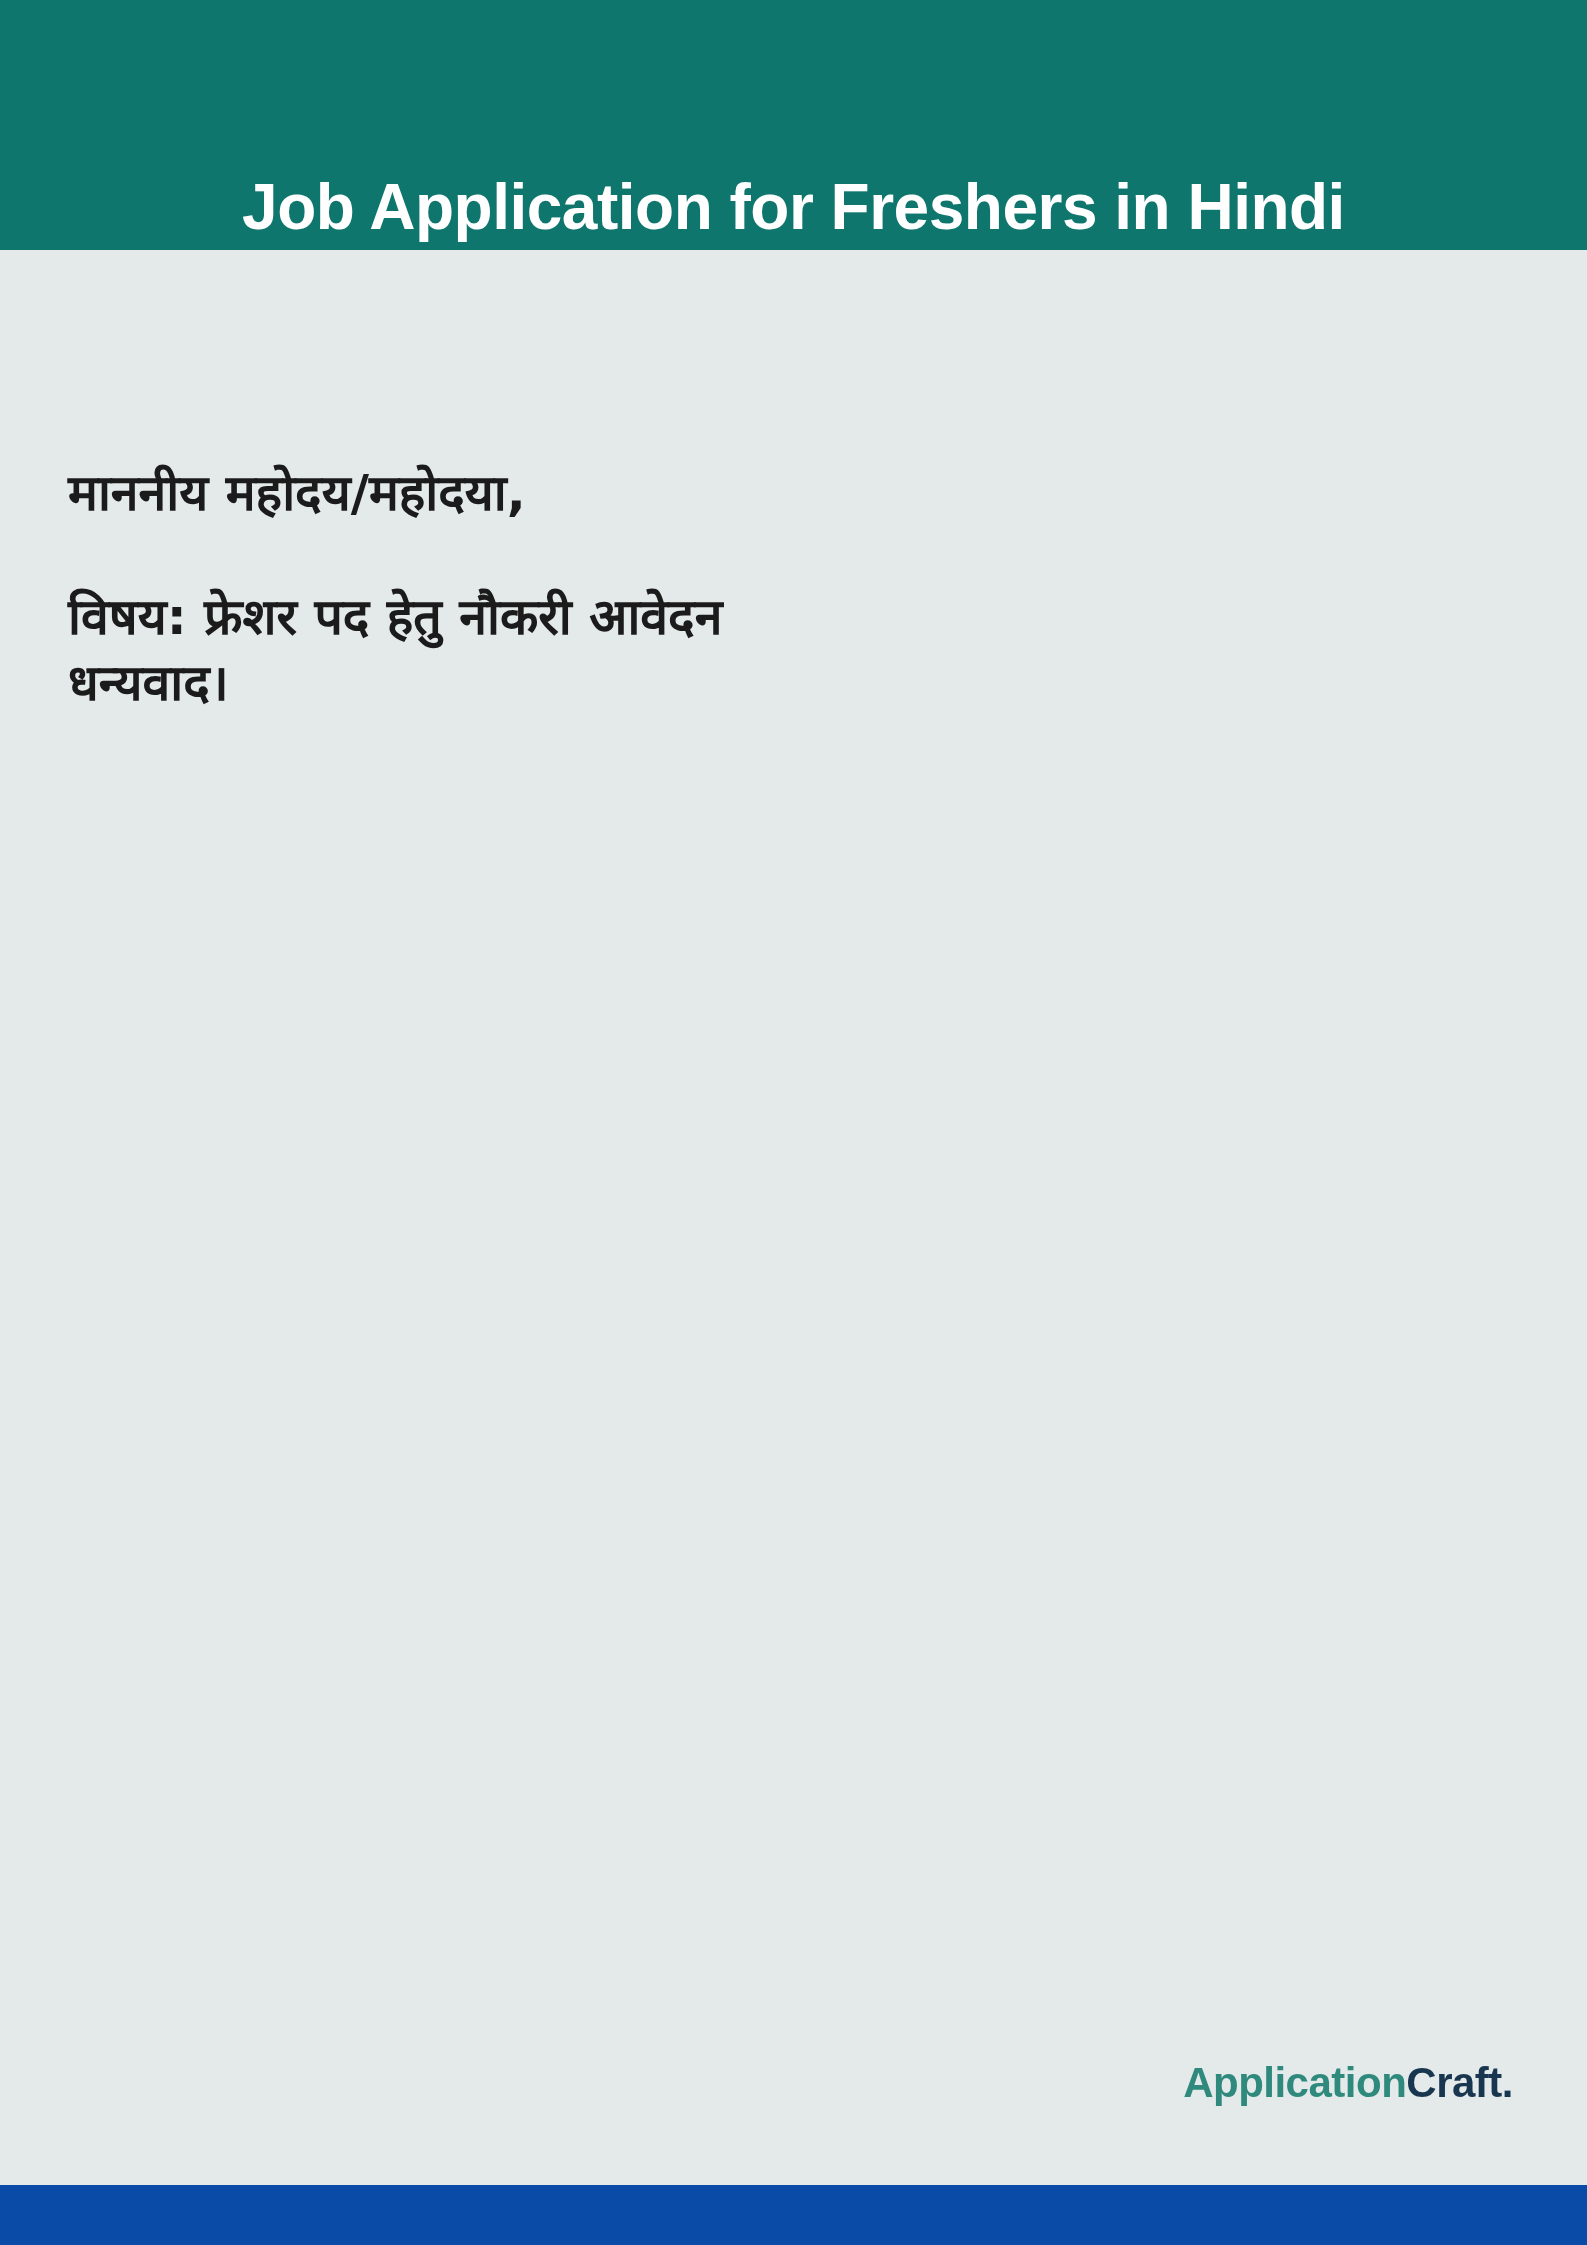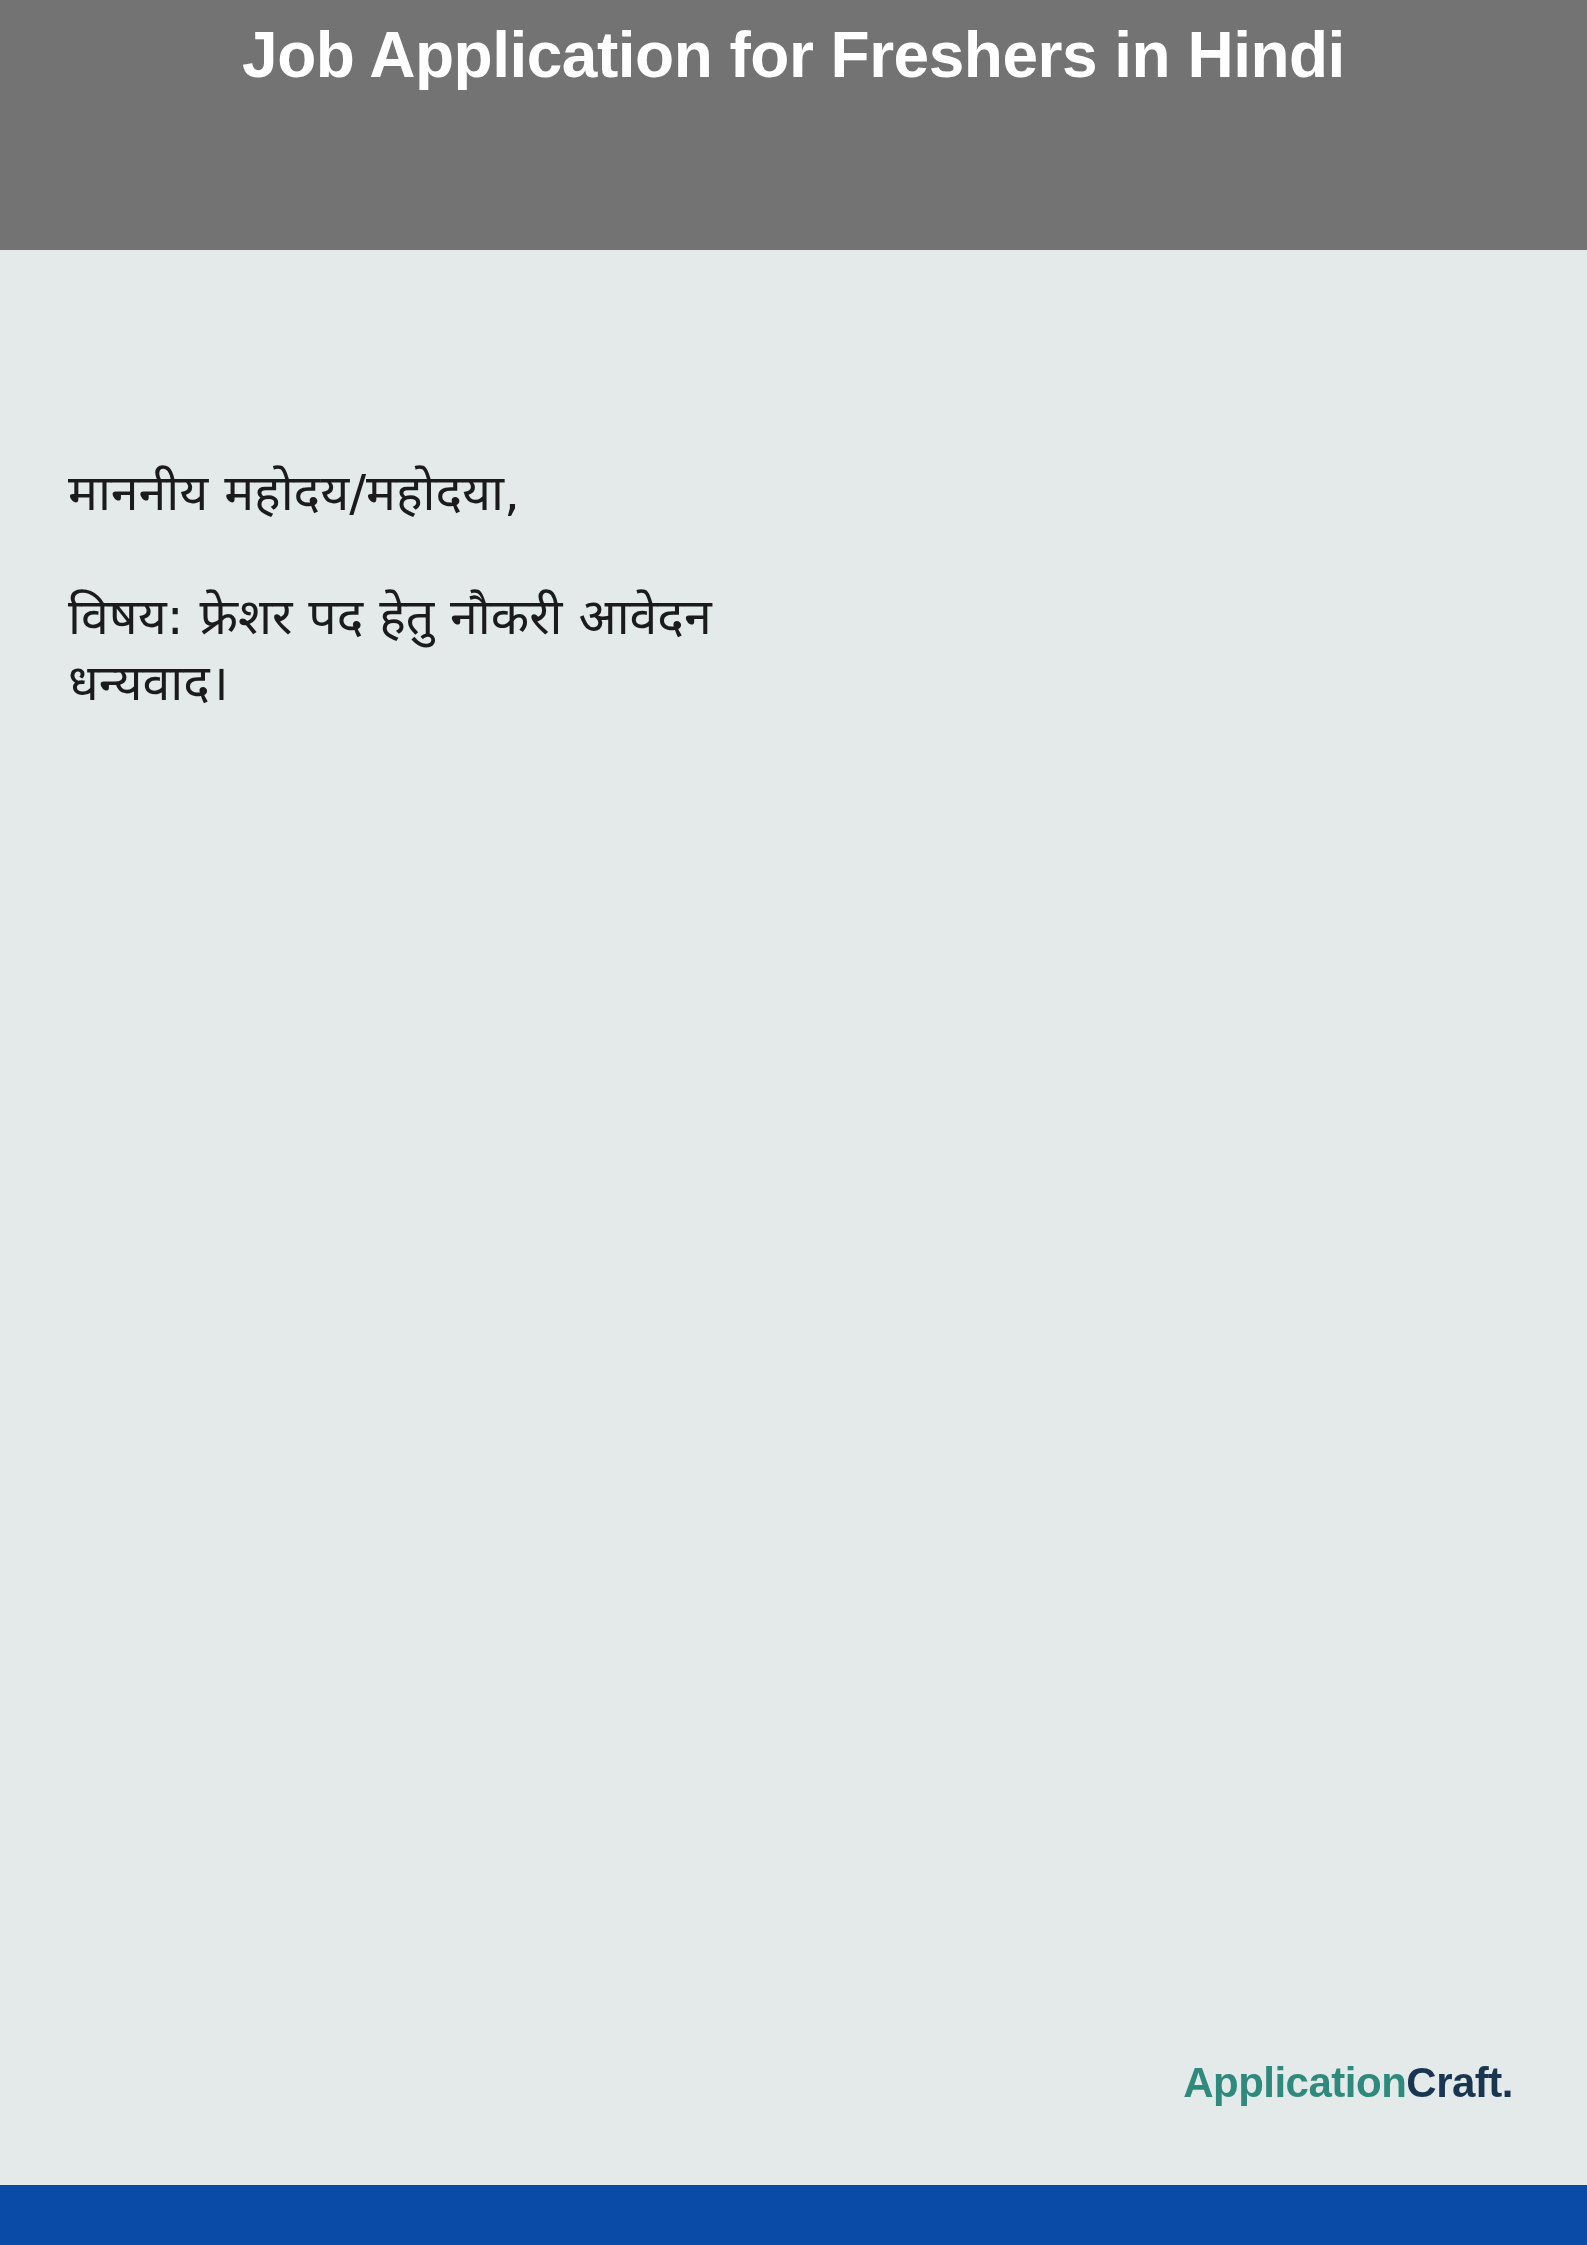--- a/index.html
+++ b/index.html
@@ -15,27 +15,27 @@
   }
   .page {
     position: relative;
     width: 1587px;
     height: 2245px;
     background: #e4eaea;
     display: flex;
     flex-direction: column;
   }
   .header-bar {
-    background: #737373;
+    background: #0f766e;
     height: 250px;
     min-height: 250px;
     display: flex;
-    align-items: flex-start;
+    align-items: flex-end;
     justify-content: center;
-    padding: 16px 120px;
+    padding: 4px 120px;
     box-sizing: border-box;
   }
   .header-title {
     color: #ffffff;
     font-size: 64px;
     font-weight: bold;
     text-align: center;
     line-height: 1.22;
     letter-spacing: -0.5px;
   }
@@ -43,21 +43,21 @@
     flex: 1;
     position: relative;
     padding: 210px 68px 0 68px;
     box-sizing: border-box;
   }
   .letter {
     font-size: 50px;
     line-height: 1.32;
     color: #1b1b1b;
     font-family: "DejaVu Sans", "Liberation Sans", sans-serif;
-    font-weight: 400;
+    font-weight: 700;
   }
   .para {
     margin: 0 0 58px 0;
     white-space: pre-wrap;
   }
   .para.tight {
     margin-bottom: 0;
   }
   .para:last-child {
     margin-bottom: 0;

